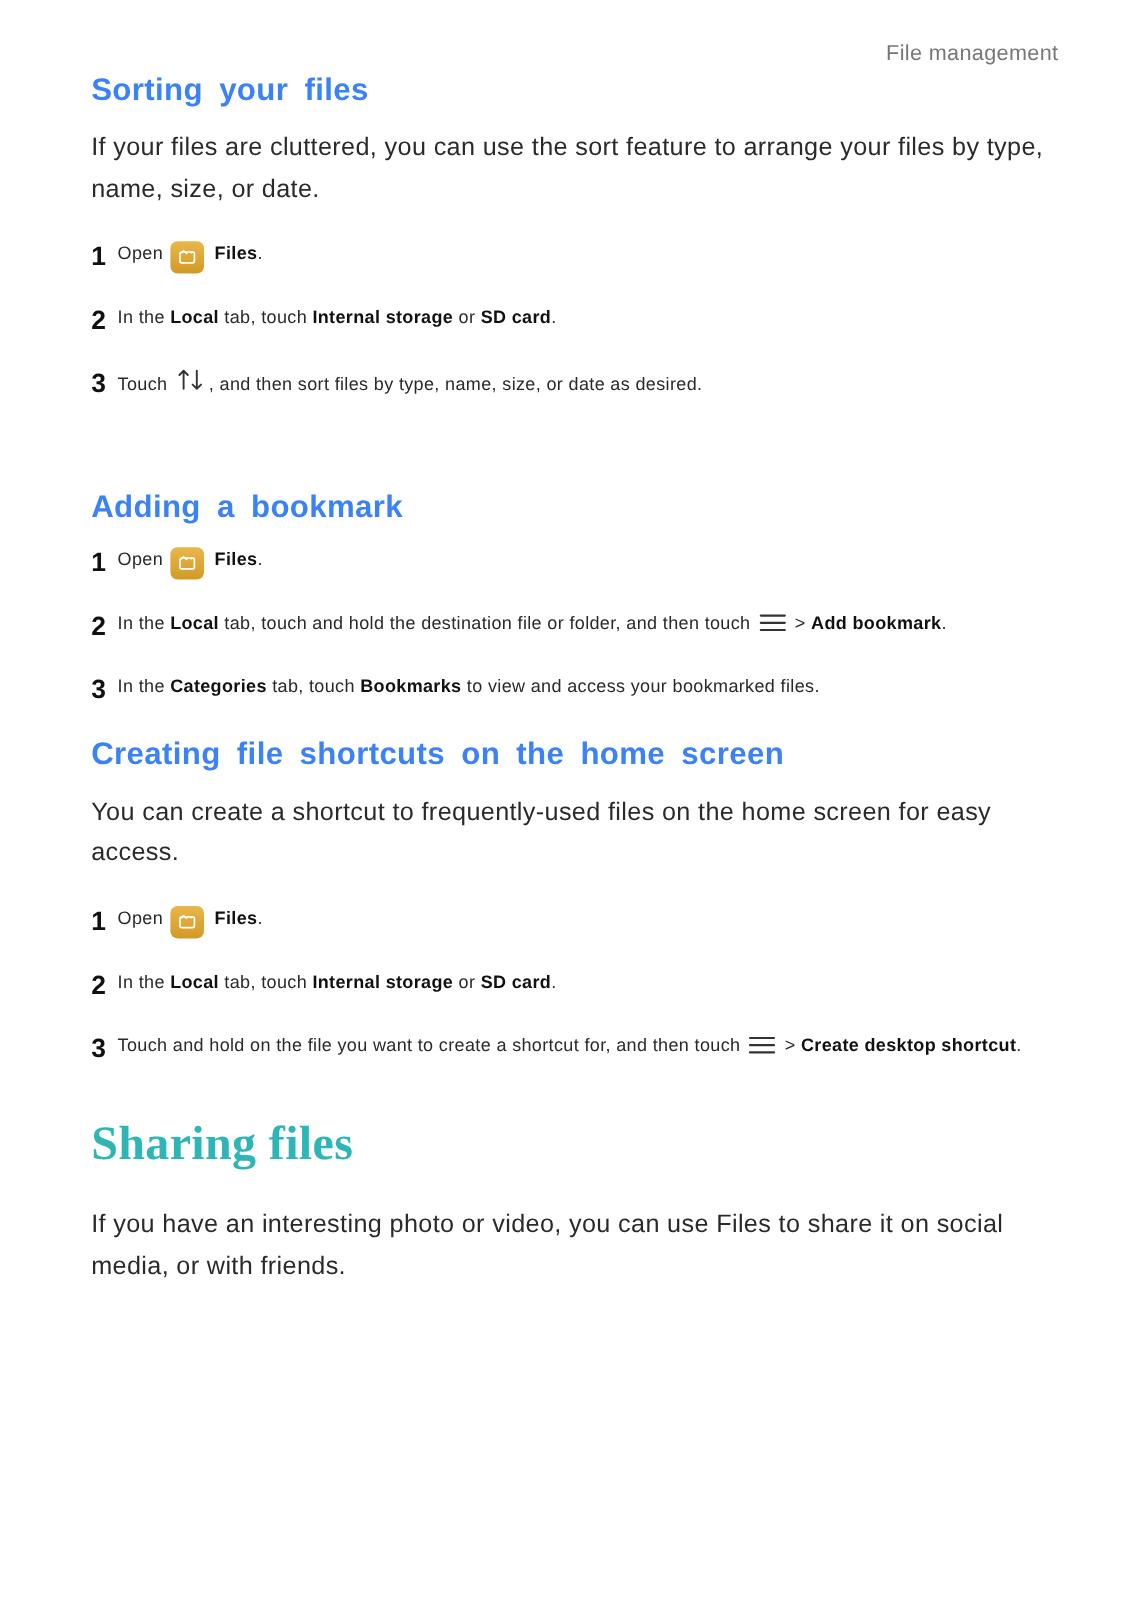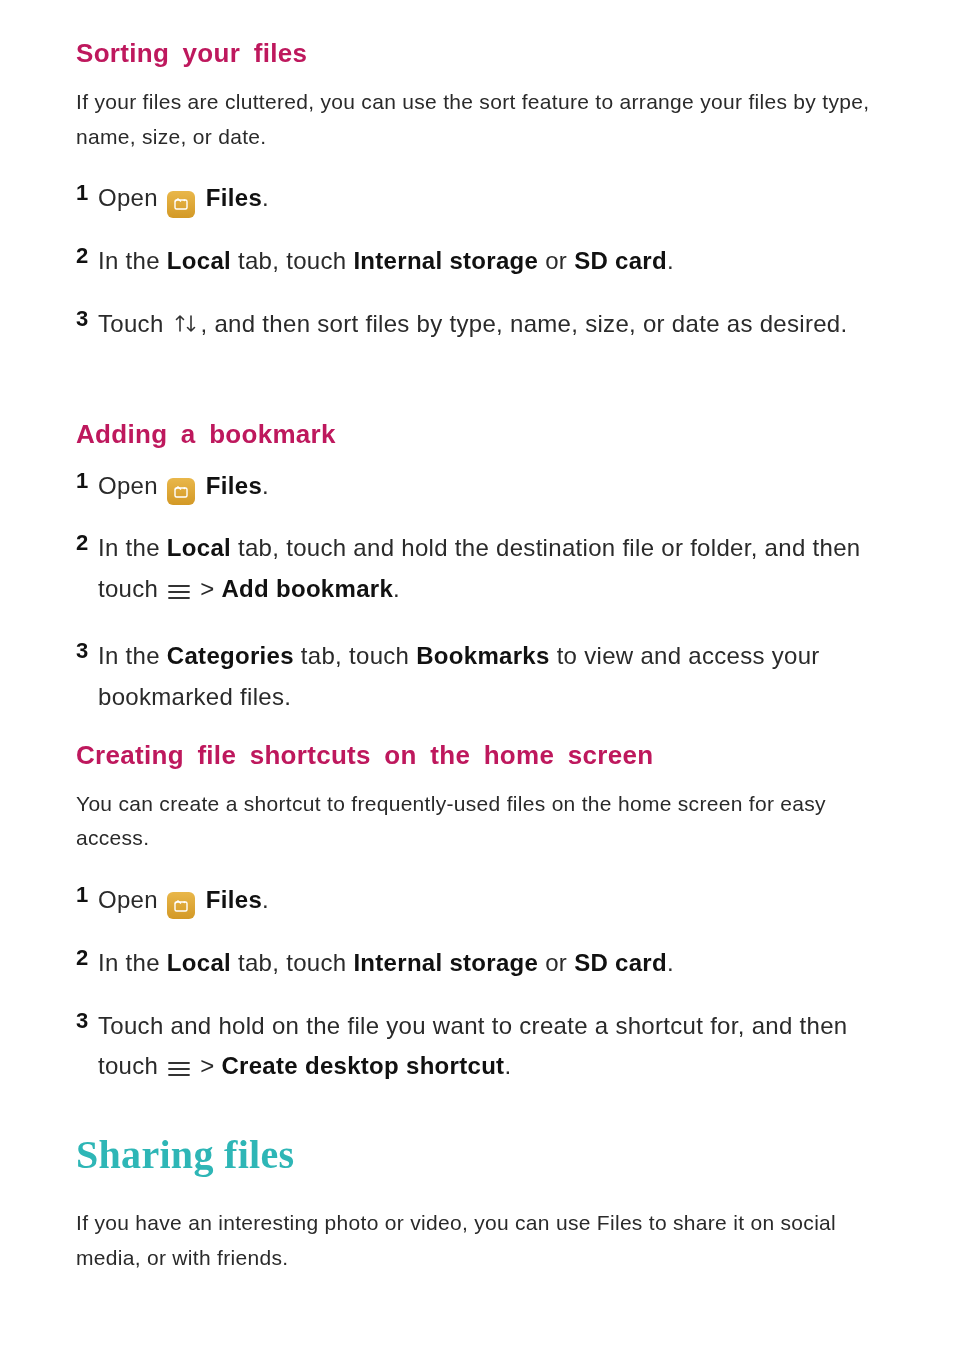--- a/index.html
+++ b/index.html
@@ -20,21 +20,21 @@
   }
   .breadcrumb {
     text-align: right;
     font-size: 18px;
     color: #777;
     margin-bottom: 4px;
   }
   .h2 {
     font-size: 26px;
     font-weight: 700;
-    color: #be185d;
+    color: #3b82f6;
     word-spacing: 6px;
     margin: 4px 0 16px 0;
   }
   .para {
     font-size: 21px;
     color: #2a2a2a;
     line-height: 1.65;
     margin: 12px 0 24px 0;
   }
   .step {
@@ -44,21 +44,21 @@
   }
   .step-num {
     font-size: 22px;
     font-weight: 700;
     color: #111;
     width: 22px;
     flex-shrink: 0;
     line-height: 1.4;
   }
   .step-body {
-    font-size: 24px;
+    font-size: 15px;
     color: #2a2a2a;
     line-height: 1.7;
     flex: 1;
   }
   .step-body .b { font-weight: 700; color: #111; }
   .icon-files {
     display: inline-flex;
     align-items: center;
     justify-content: center;
     width: 28px;
@@ -82,20 +82,21 @@
     color: #2eb6b6;
     margin: 40px 0 28px 0;
     font-family: Liberation Serif, serif;
   }
 </style>
 </head>
 <body>
 
 <div class="page">
 
+  <div class="breadcrumb">File management</div>
 
   <div class="h2">Sorting your files</div>
   <p class="para">If your files are cluttered, you can use the sort feature to arrange your files by type, name, size, or date.</p>
 
   <div class="step">
     <div class="step-num">1</div>
     <div class="step-body">
       <span>Open </span><span class="icon-files">
         <svg width="16" height="16" viewBox="0 0 16 16">
           <rect x="2" y="4" width="12" height="9" rx="1.5" fill="none" stroke="#fff" stroke-width="1.4"></rect>

